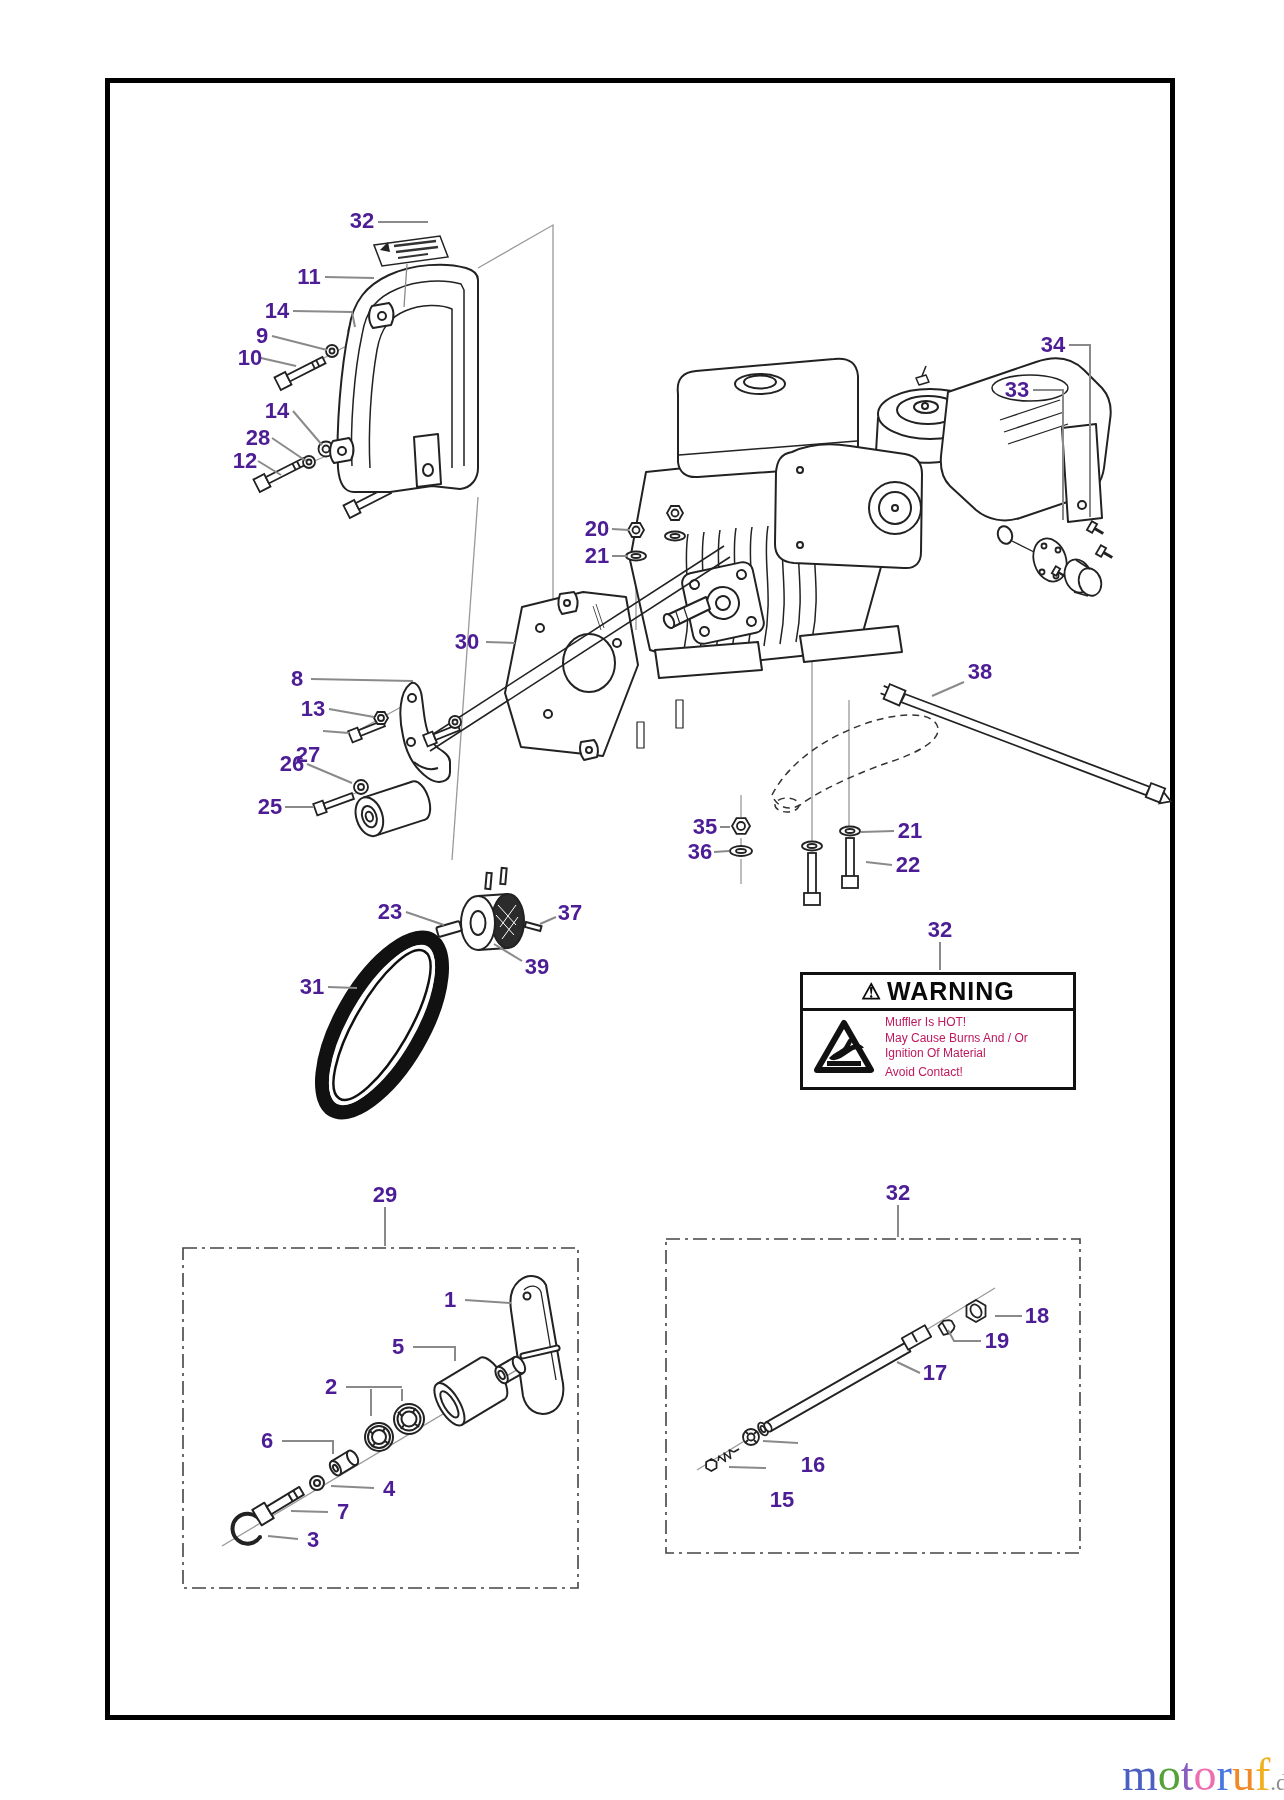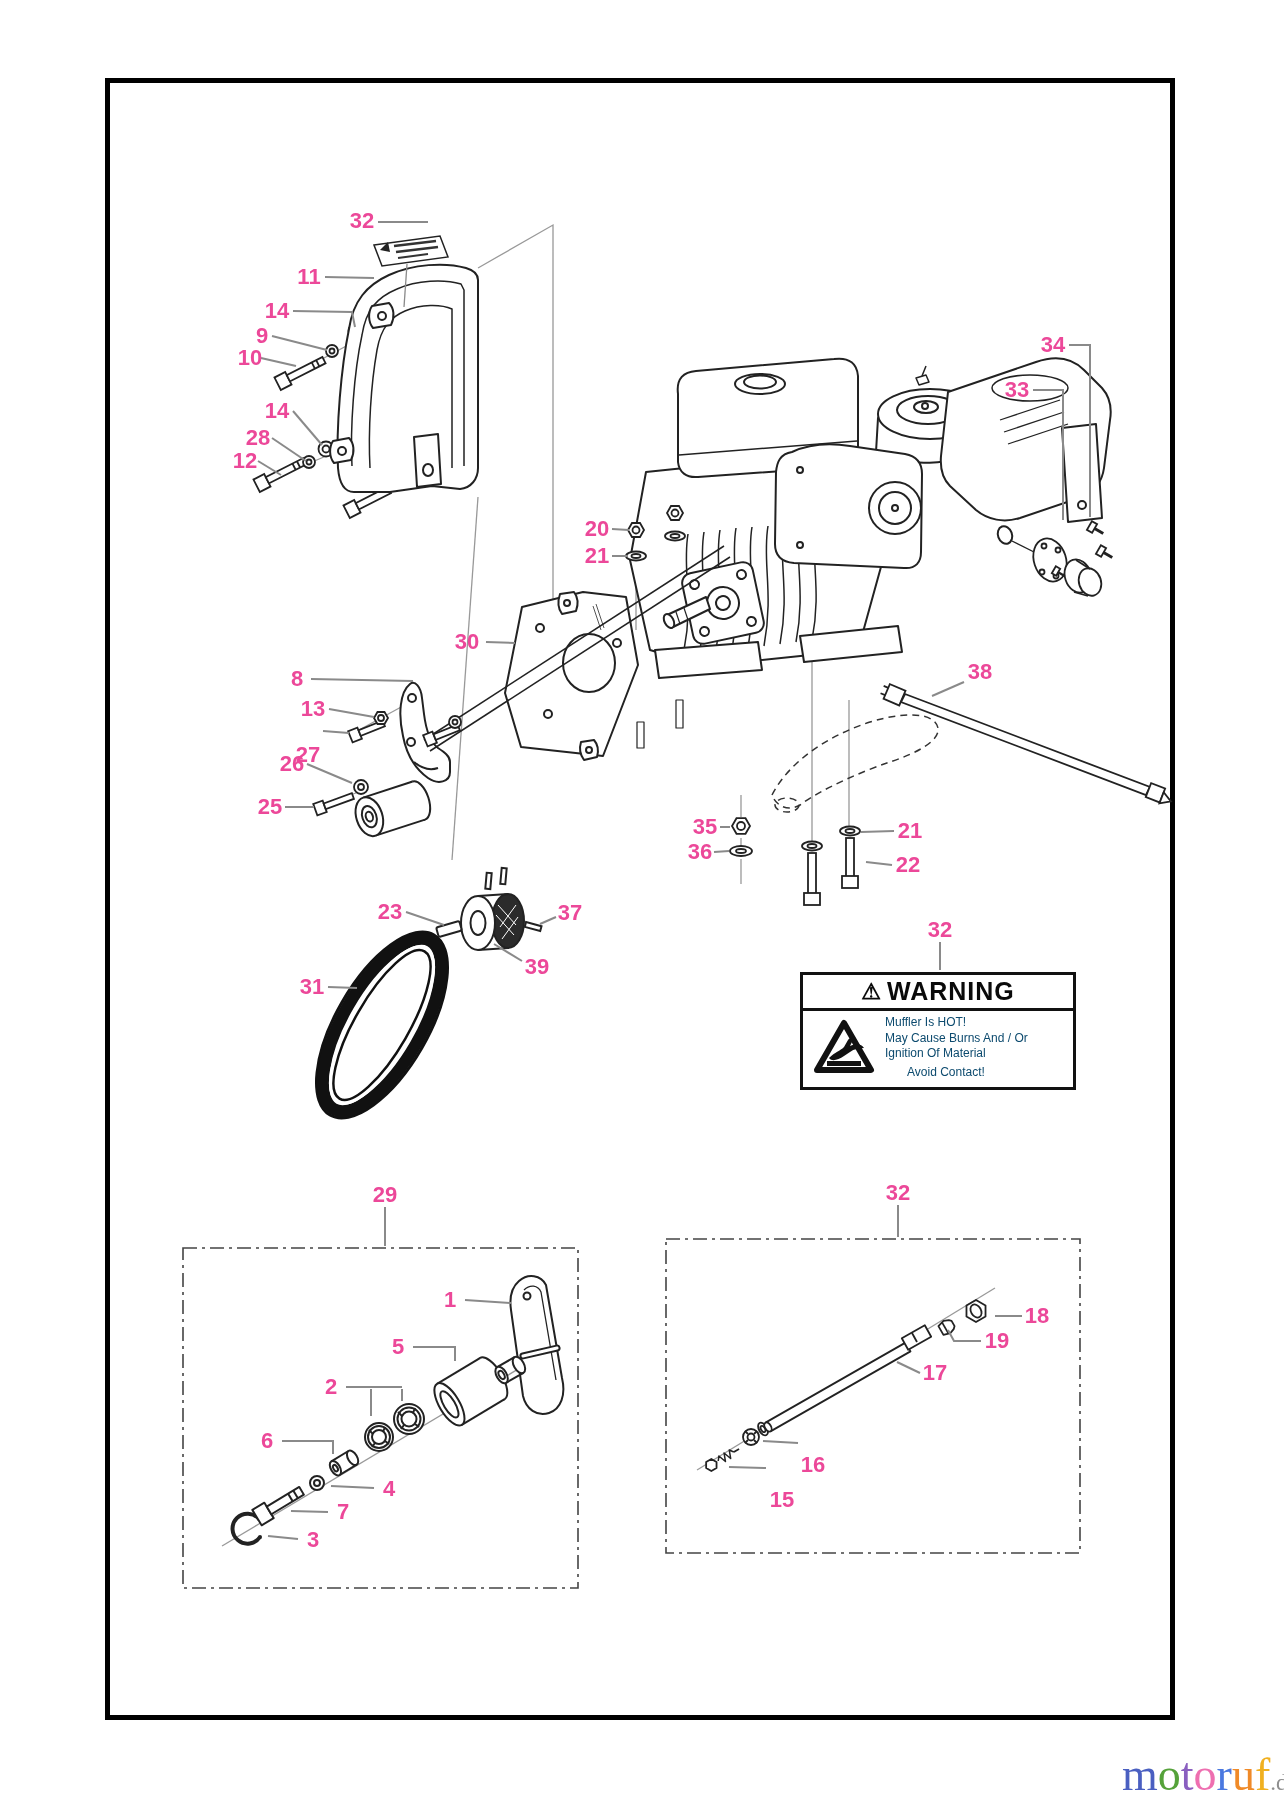--- a/index.html
+++ b/index.html
@@ -1,30 +1,30 @@
 <!DOCTYPE html>
 <html><head>
 <meta charset="utf-8">
 <style>
   html,body{margin:0;padding:0;background:#fff;}
   .page{position:relative;width:1284px;height:1800px;background:#fff;
         font-family:"Liberation Sans",sans-serif;overflow:hidden;}
   .frame{position:absolute;left:105px;top:78px;width:1060px;height:1632px;border:5px solid #000;}
   svg.art{position:absolute;left:0;top:0;}
   .plabel{position:absolute;transform:translate(-50%,-50%);
-          font-size:22px;font-weight:bold;color:#ec4899;white-space:nowrap;}
+          font-size:22px;font-weight:bold;color:#4c1d95;white-space:nowrap;}
   .warnbox{position:absolute;left:800px;top:972px;width:276px;height:118px;
            border:3px solid #111;background:#fff;box-sizing:border-box;}
   .warnhead{height:36px;border-bottom:3px solid #111;display:flex;align-items:center;
             justify-content:center;gap:5px;font-weight:bold;font-size:25px;letter-spacing:1px;
             box-sizing:border-box;color:#0a0a0a;}
   .warnhead .tri{font-size:22px;line-height:1;font-weight:bold;}
   .warnbody{display:flex;gap:10px;padding:4px 4px 4px 10px;align-items:center;}
-  .warnlines{font-size:12px;line-height:15.5px;color:#0c4a6e;}
-  .warnlines div:last-child{margin-top:3px;margin-left:22px;}
+  .warnlines{font-size:12px;line-height:15.5px;color:#be185d;}
+  .warnlines div:last-child{margin-top:3px;}
   .logo{position:absolute;left:1122px;top:1752px;font-family:"Liberation Serif",serif;
         font-size:46px;line-height:1;white-space:nowrap;}
   .logo .tld{font-size:23px;}
 </style>
 </head>
 <body>
 
 <div class="page">
   <div class="frame"></div>
 

